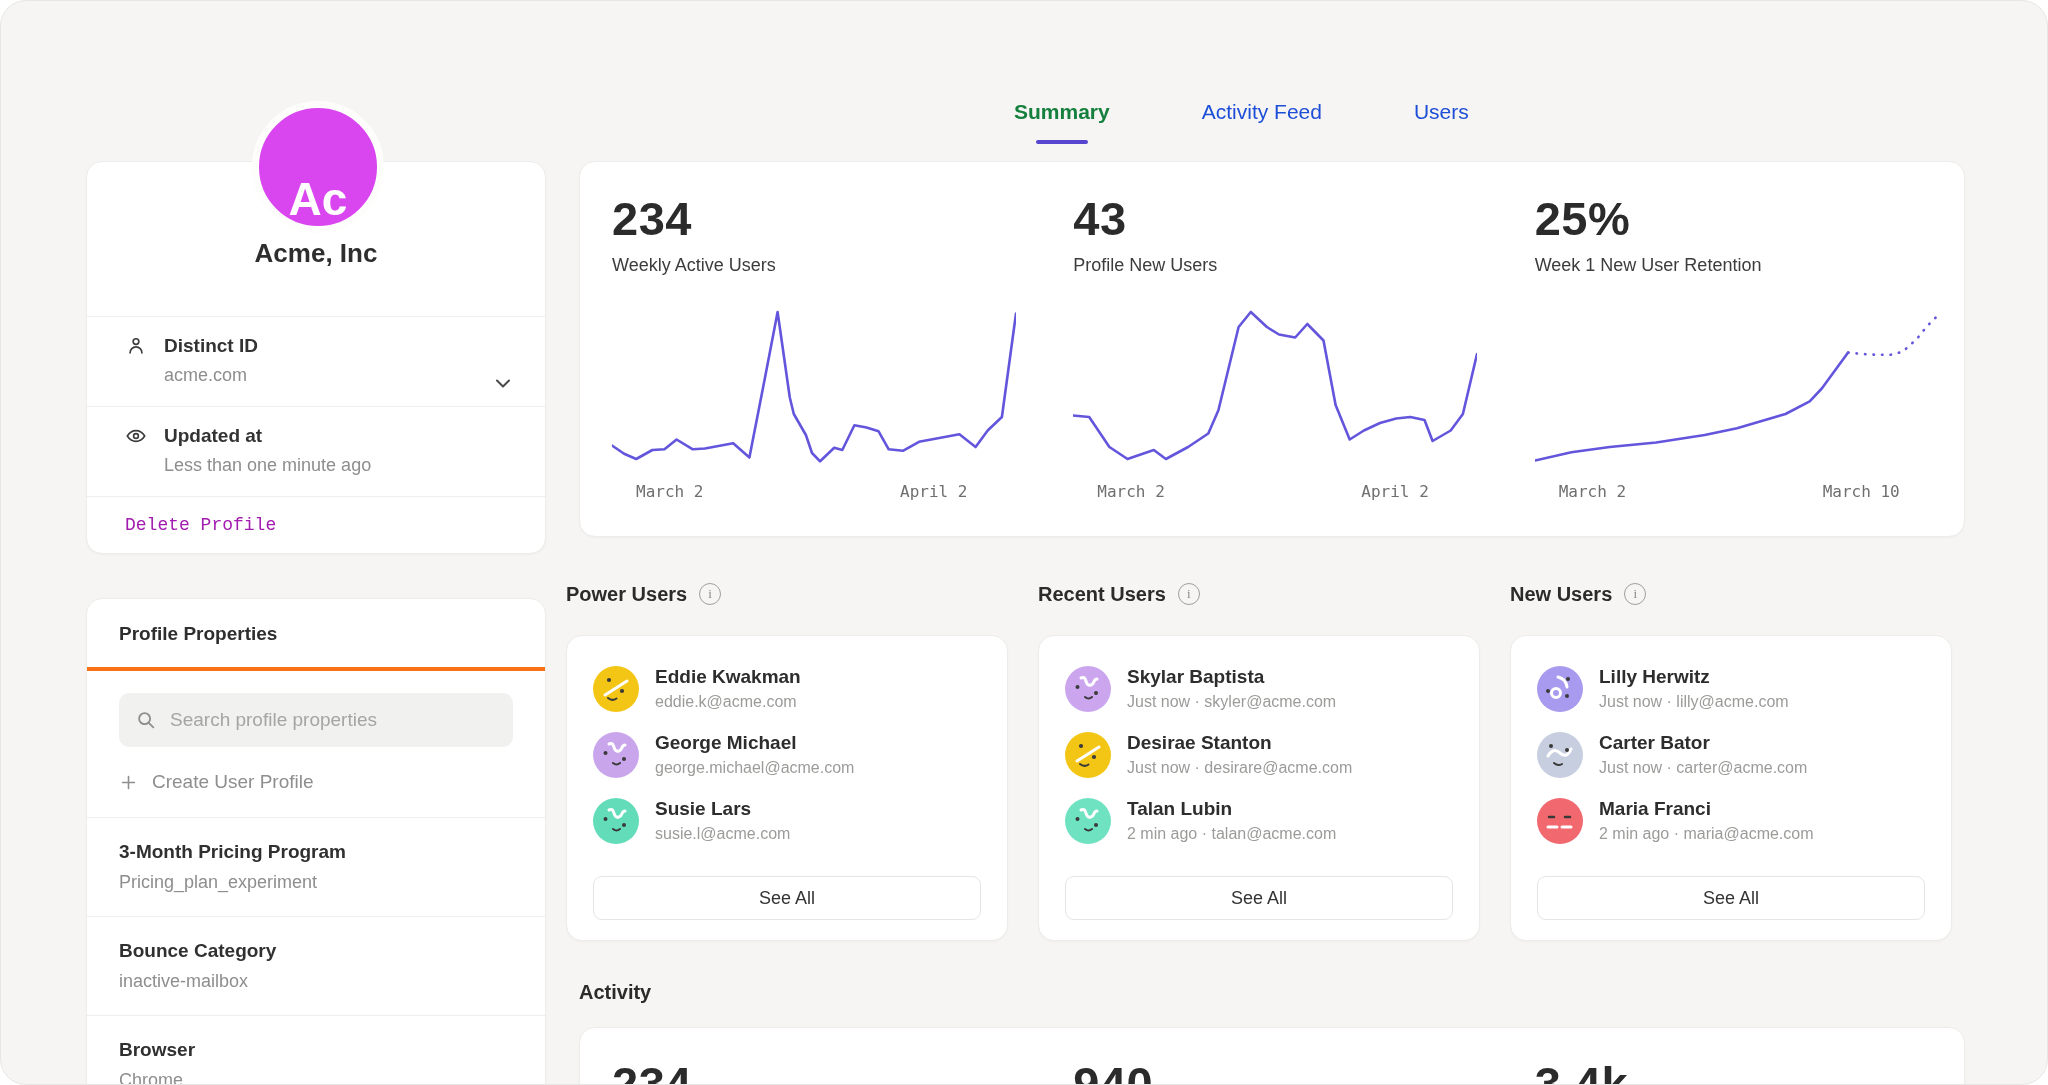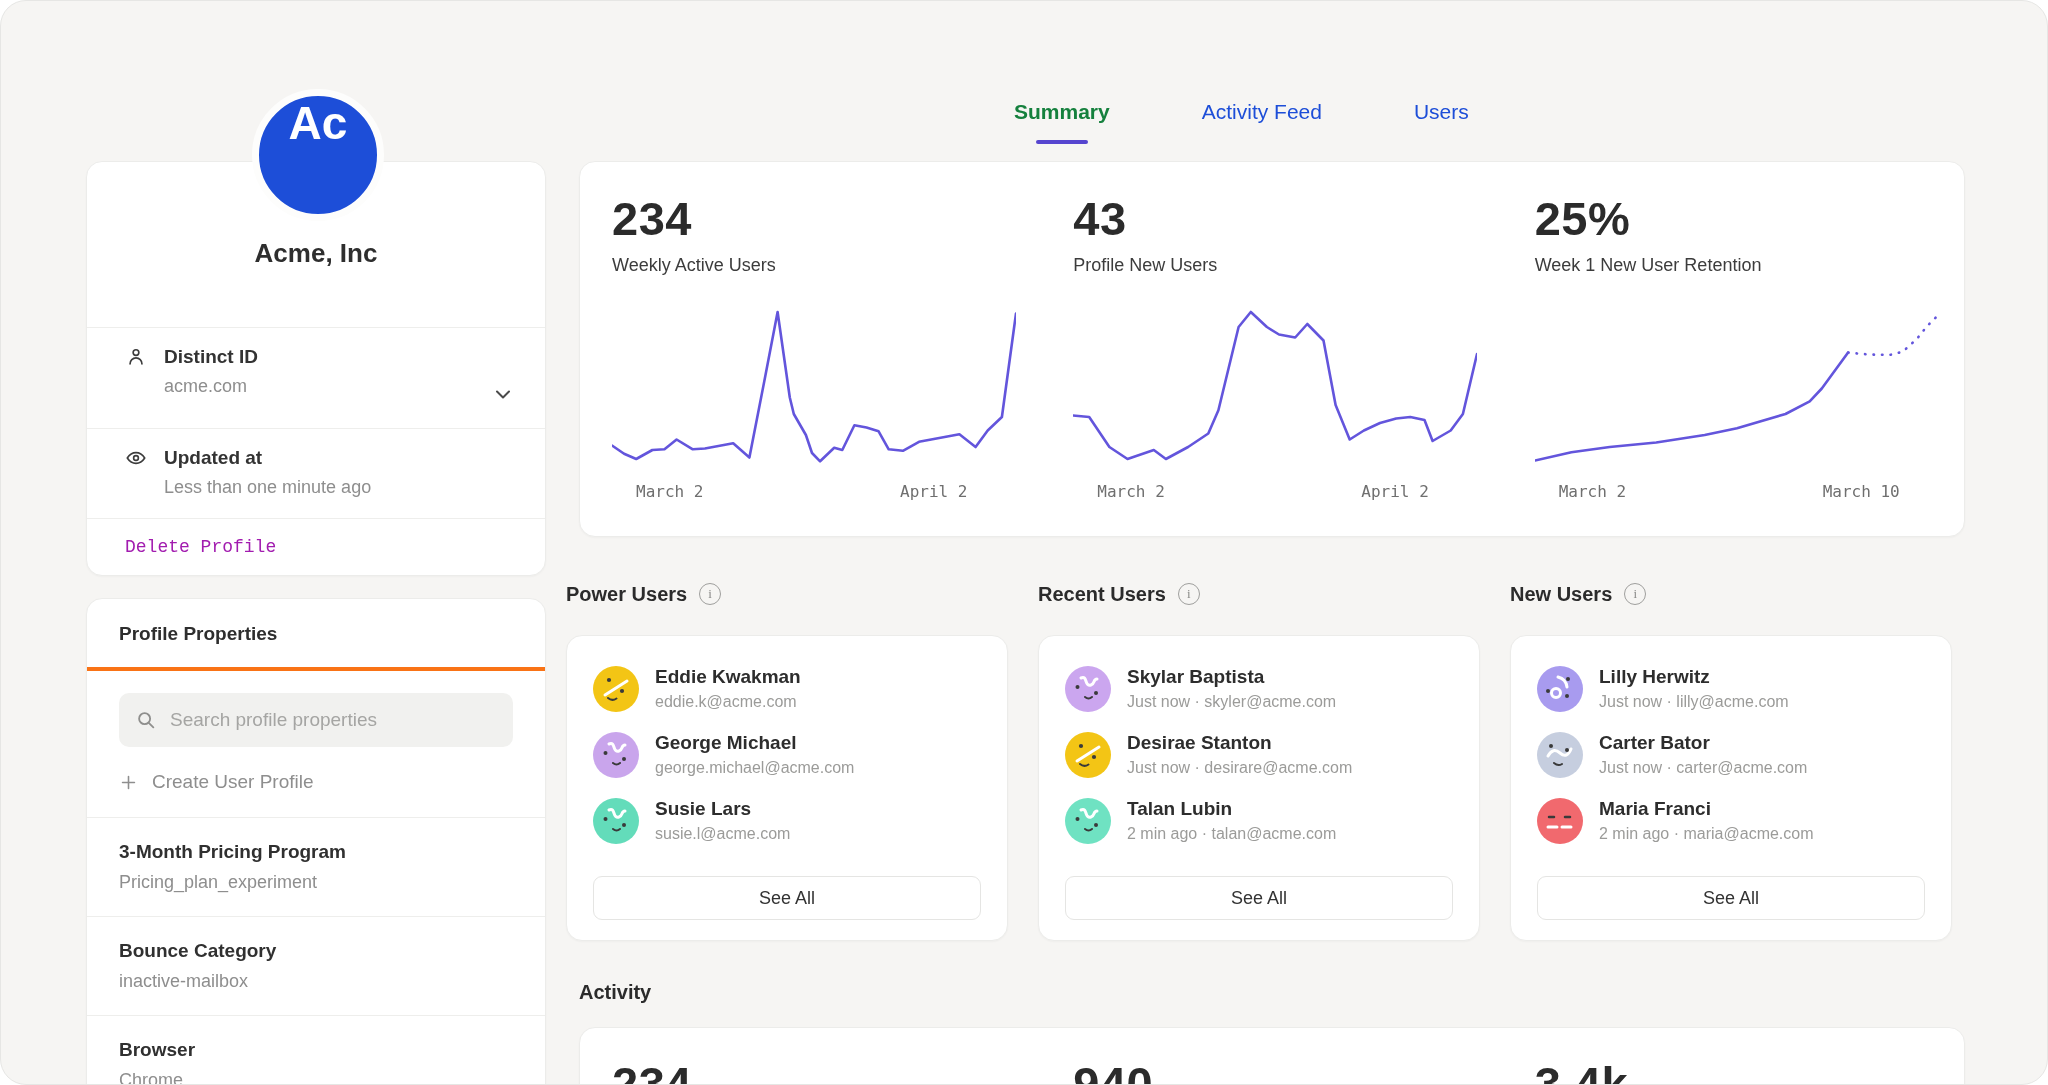--- a/index.html
+++ b/index.html
@@ -9,27 +9,27 @@
     -webkit-font-smoothing:antialiased;overflow:hidden;
   }
   .app{
     position:absolute;inset:0;border-radius:26px;background:#f6f5f3;
     border:1px solid #e6e6e4;overflow:hidden;box-sizing:border-box;
   }
   .card{background:#fff;border-radius:16px;border:1px solid #ececea;
     box-shadow:0 1px 2px rgba(0,0,0,.03);box-sizing:border-box;}
 
   
-  .avatar{position:absolute;left:251px;top:88px;width:132px;height:132px;border-radius:50%;
-    background:#1d4ed8;border:7px solid #fdfdfc;box-sizing:border-box;z-index:5;
-    display:flex;align-items:flex-start;justify-content:center;}
+  .avatar{position:absolute;left:251px;top:100px;width:132px;height:132px;border-radius:50%;
+    background:#d946ef;border:7px solid #fdfdfc;box-sizing:border-box;z-index:5;
+    display:flex;align-items:flex-end;justify-content:center;}
   .avatar span{color:#fff;font-size:46px;font-weight:700;}
   .profile-card{position:absolute;left:85px;top:160px;width:460px;overflow:hidden;}
   .profile-title{margin:0;padding:76px 0 47px;text-align:center;font-size:26px;font-weight:600;color:#2e2e2e;}
-  .field-row{position:relative;padding:18px 36px 20px 38px;border-top:1px solid #eeeeec;margin-top:11px;}
+  .field-row{position:relative;padding:18px 36px 20px 38px;border-top:1px solid #eeeeec;}
   .field-head{display:flex;align-items:center;gap:17px;}
   .field-icon{width:22px;height:22px;color:#3c3c3c;flex:0 0 auto;}
   .field-icon svg{display:block;width:100%;height:100%;}
   .field-label{font-size:19px;font-weight:600;color:#333;}
   .field-value{margin:8px 0 0 39px;font-size:18px;color:#8e8e8e;}
   .chevron{position:absolute;right:30px;top:54px;width:24px;height:24px;color:#4a4a4a;cursor:pointer;}
   .chevron svg{display:block;width:100%;height:100%;}
   .delete-row{border-top:1px solid #eeeeec;padding:18px 38px;font-size:18px;color:#a21caf;cursor:pointer;font-family:Liberation Mono, monospace;}
 
   .props-card{position:absolute;left:85px;top:597px;width:460px;height:620px;overflow:hidden;}

